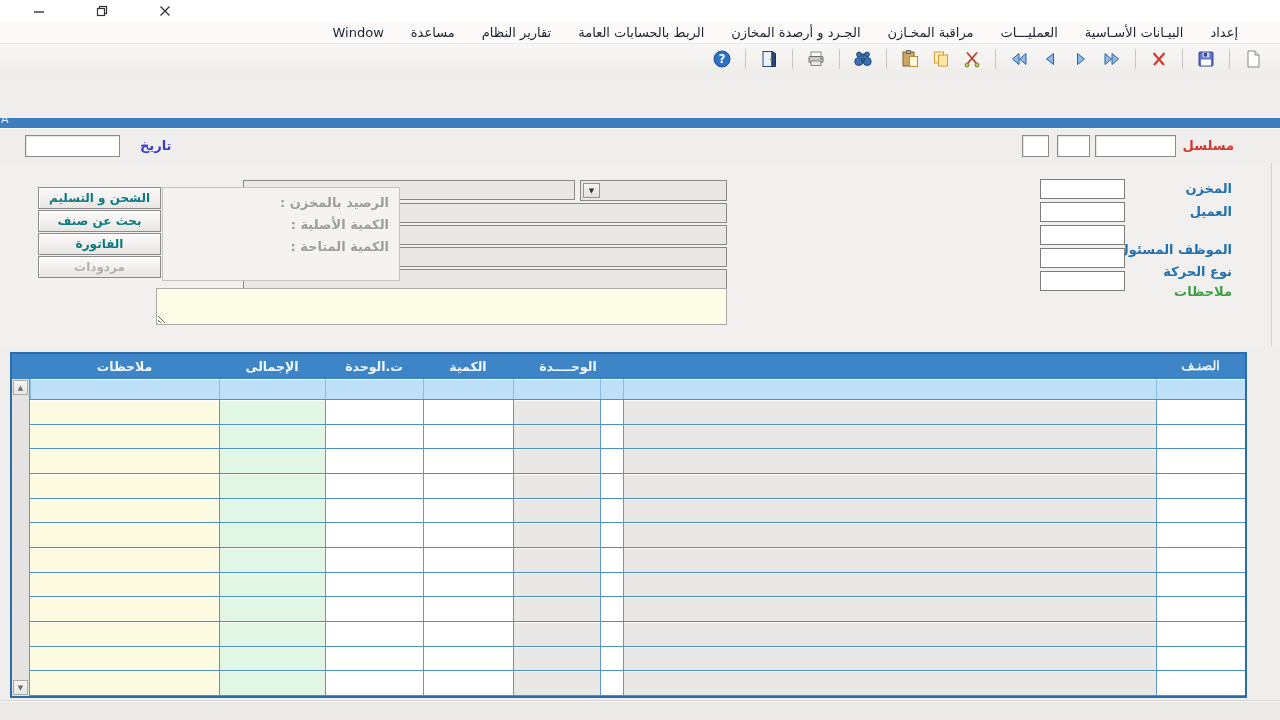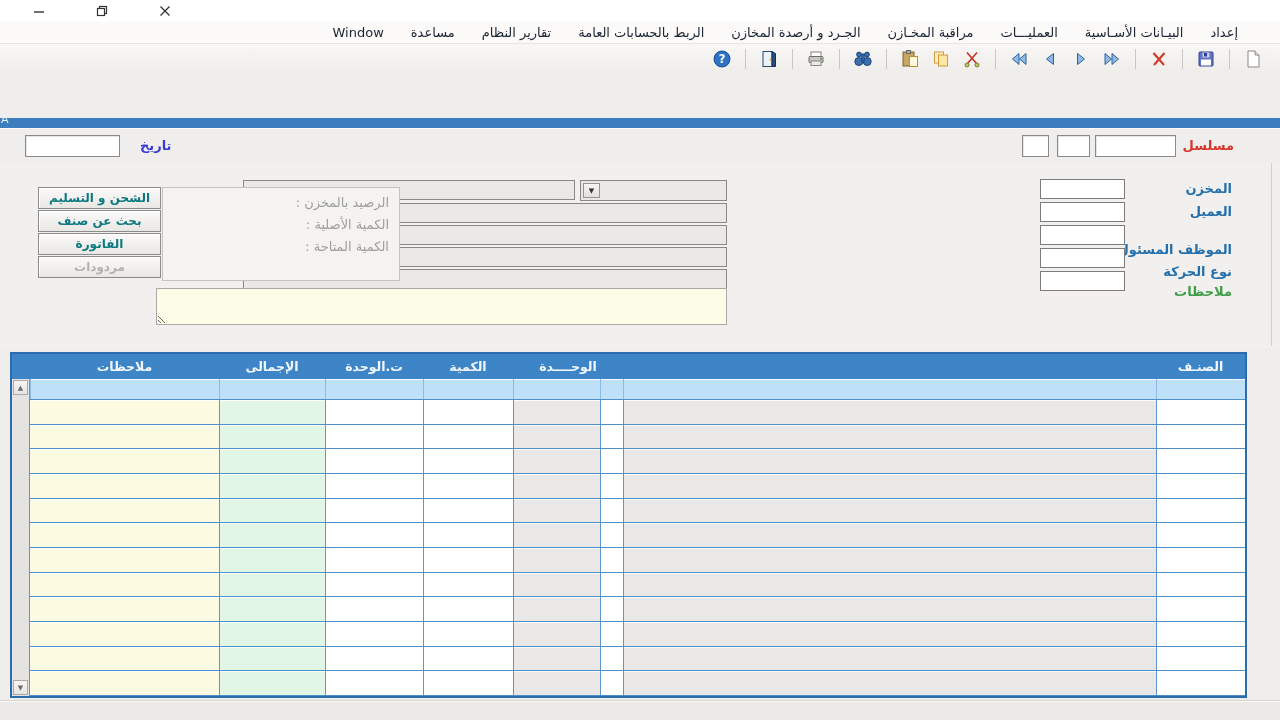--- a/index.html
+++ b/index.html
@@ -56,41 +56,41 @@
   .gray-box { position:absolute; height:20px; background:#E9E8E7; border:1px solid #8A8886; }
   .combo { position:absolute; height:21px; background:#E9E8E7; border:1px solid #8A8886; }
   .combo-btn { position:absolute; left:2px; top:2px; width:17px; height:15px;
                background:linear-gradient(#F6F5F3,#E3E1DE); border:1px solid #96948F;
                display:flex; align-items:center; justify-content:center;
                font-size:7px; color:#333; }
   .notes-box { position:absolute; left:156px; top:125px; width:571px; height:37px;
                background:#FDFCE6; border:1px solid #ABA9A6; }
   .groupbox { position:absolute; left:162px; top:24px; width:238px; height:94px;
               background:#F4F3F1; border:1px solid #C6C4C1; }
-  .info-lbl { position:absolute; right:10px; color:#9E9E9C; font-size:13px; white-space:nowrap; }
+  .info-lbl { position:absolute; right:10px; color:#9E9E9C; font-size:13px; white-space:nowrap;font-weight:bold; }
   .sidebtn { position:absolute; left:38px; width:123px; height:22px;
              background:linear-gradient(#FBFAF9,#E9E7E4); border:1px solid #8B8B8B;
              box-shadow:inset 1px 1px 0 #FFF;
              font-family:"DejaVu Sans",sans-serif; font-size:12px; font-weight:bold; color:#0C7A80;
              display:flex; align-items:center; justify-content:center; cursor:default; }
   .sidebtn.disabled { color:#B3B1AE; }
   .totalbox { position:absolute; left:37px; top:127px; width:361px; height:26px;
               background:#ECEBE9; border:1px solid;
               border-color:#9A9896 #FDFDFC #FDFDFC #9A9896;
               display:flex; align-items:center; padding-right:8px;
               font-size:13.5px; color:#333; }
 
   
   .grid { position:absolute; top:352px; left:10px; width:1237px; height:346px;
           border:2px solid #2B6CAD; background:#FFF; display:flex; flex-direction:column; direction:ltr; }
   .grid-header { height:25px; background:#3D85C6; display:flex; flex:0 0 auto; direction:ltr; }
   .gh { color:#F2F8FE; font-size:12.5px; font-weight:bold; text-align:center; line-height:25px;
         white-space:nowrap; overflow:visible; }
   .gh1{width:18px;} .gh2{width:189px;} .gh3{width:106px;} .gh4{width:98px;}
-  .gh5{width:90px;} .gh6{width:110px;} .gh7{width:533px;} .gh8{width:89px;}
+  .gh5{width:90px;} .gh6{width:110px;} .gh7{width:533px;} .gh8{width:89px;font-family:Liberation Serif, serif;}
   .grid-body { flex:1; display:flex; direction:ltr; min-height:0; }
   .vscroll { width:18px; background:#E5E3E1; border-right:1px solid #5E97CE; position:relative; flex:0 0 auto; }
   .scroll-btn { position:absolute; left:1px; width:15px; height:15px;
                 background:linear-gradient(#F6F5F3,#E7E5E2); border:1px solid #ACAAA7;
                 display:flex; align-items:center; justify-content:center;
                 font-size:7px; color:#6E6C6A; }
   .scroll-up { top:1px; } .scroll-down { bottom:1px; }
   .rows { flex:1; display:flex; flex-direction:column; min-width:0; }
   .grid-row { display:flex; border-bottom:1px solid #4E8FC7; }
   .row-blue { height:21px; flex:0 0 auto; }

